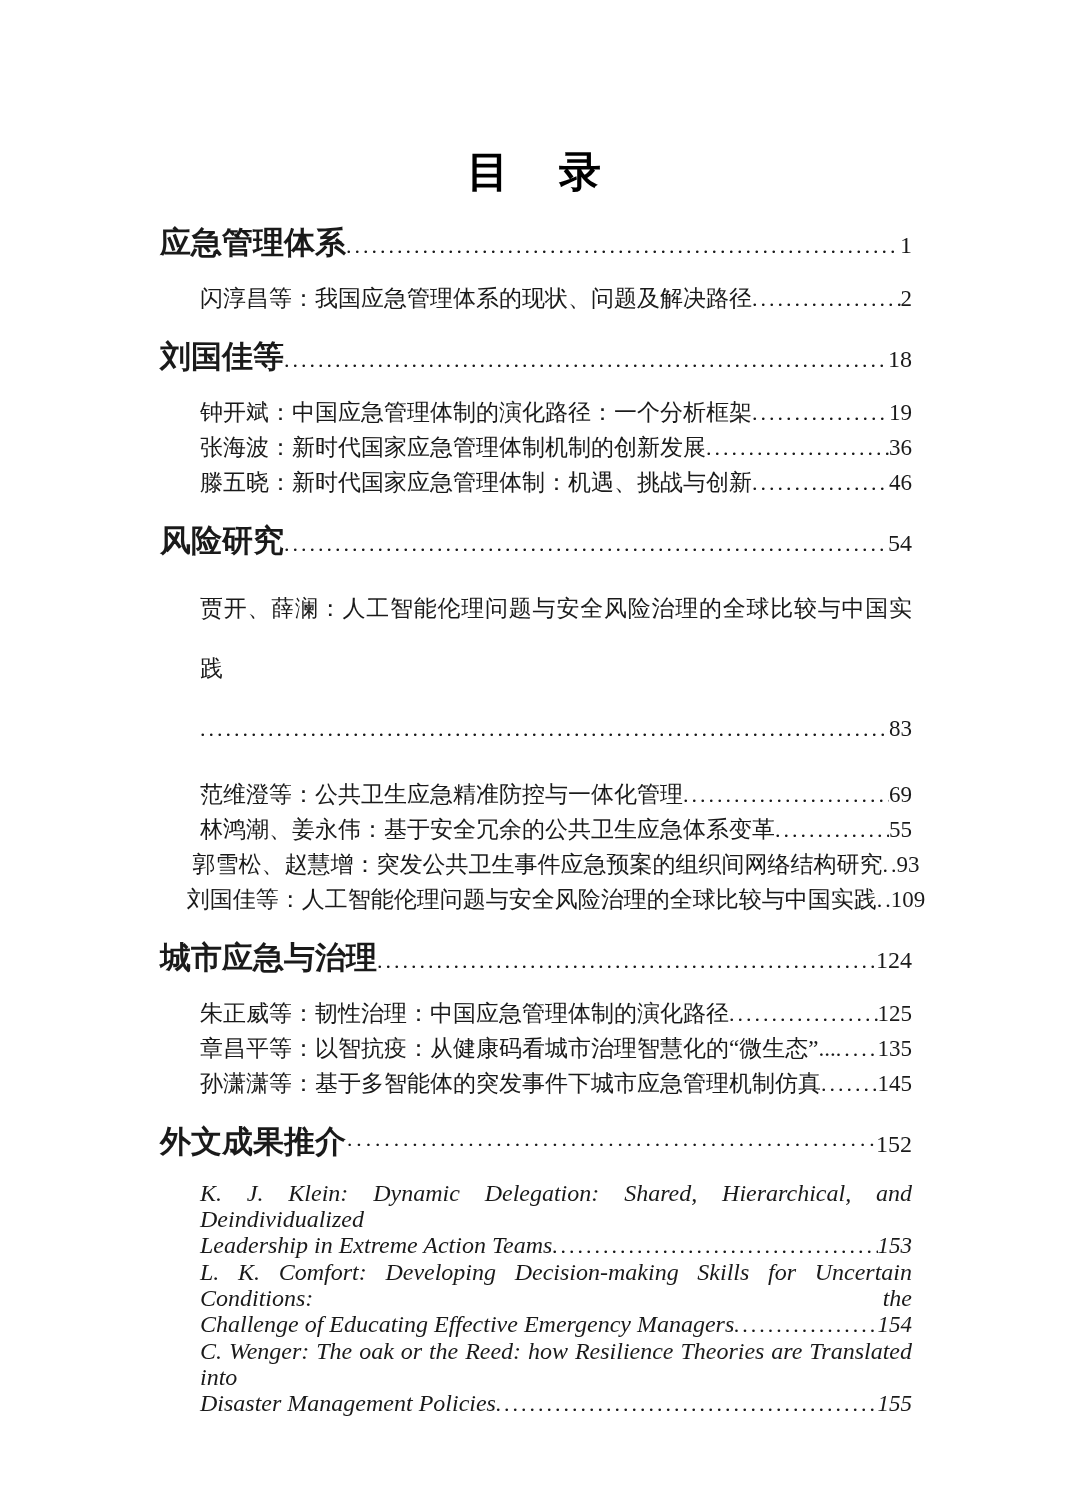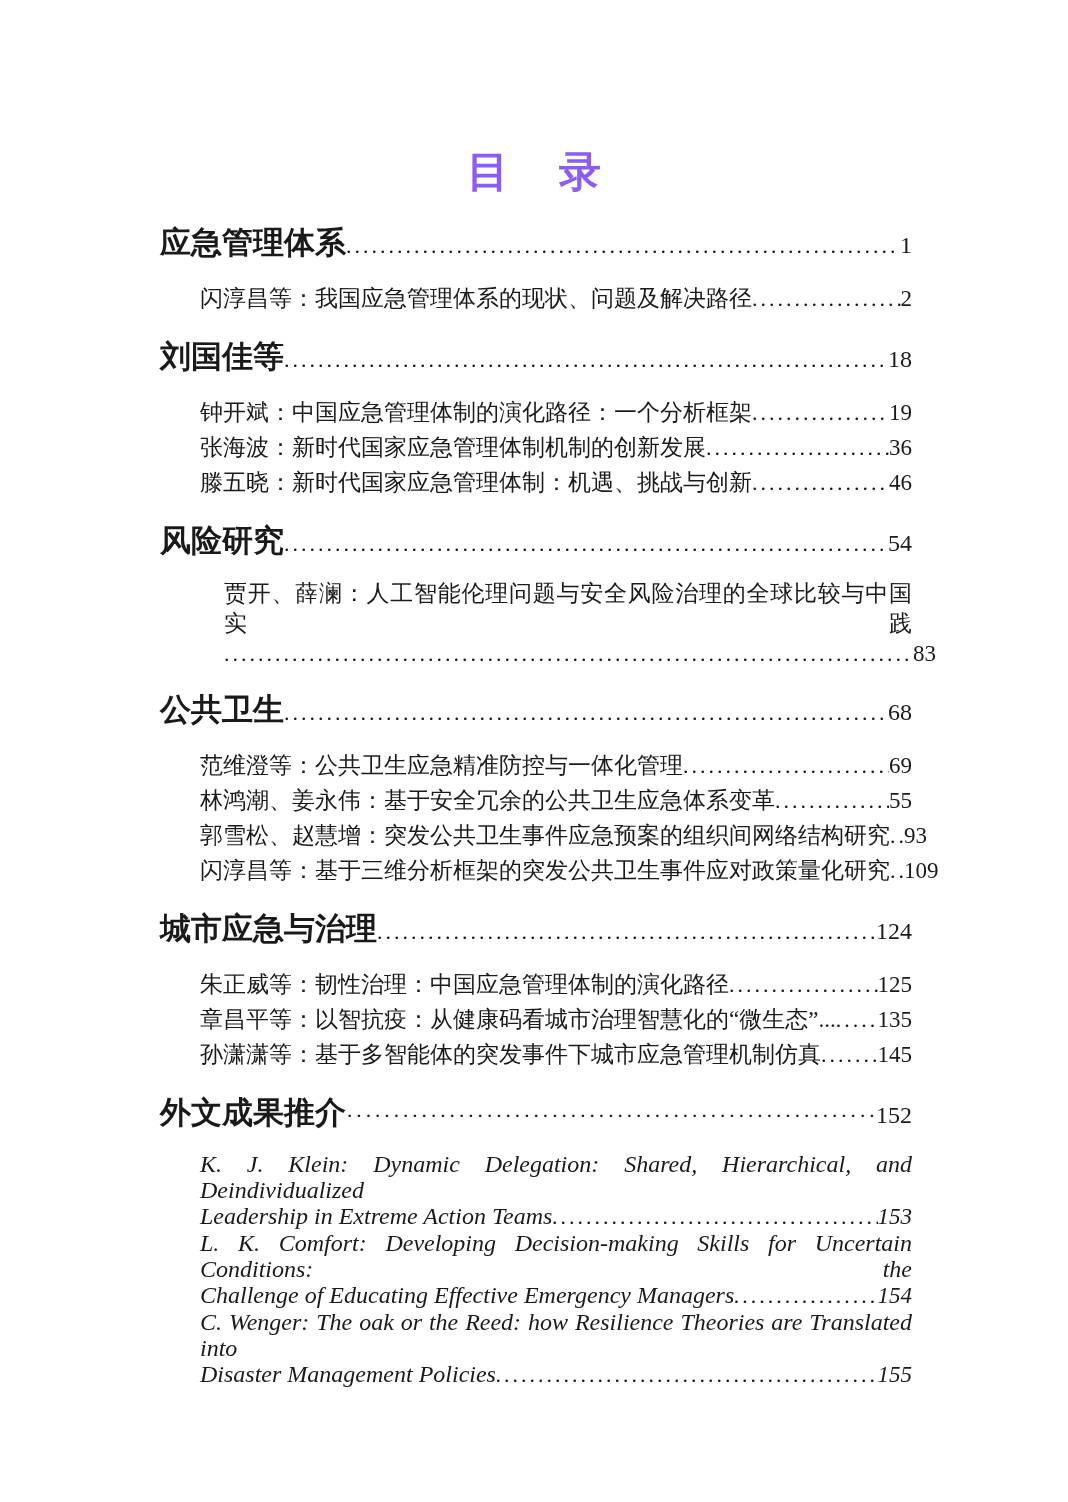--- a/index.html
+++ b/index.html
@@ -40,22 +40,23 @@
   .heading-line .h-text {
     font-family: "Liberation Sans", sans-serif;
     font-weight: 700;
     flex: 0 0 auto;
     white-space: nowrap;
   }
   .entries { padding-left: 40px; }
   .entry-line {
     font-size: 23px;
     line-height: 35px;
-  }
-  .entry.loose .entry-line { line-height: 30px; margin-left: 24px; }
+    justify-content: center;
+  }
+  .entry.loose .entry-line { line-height: 60px; }
   .entry.en .entry-line {
     font-size: 24px;
     line-height: 26px;
     font-style: italic;
   }
   .text {
     flex: 0 1 auto;
     white-space: nowrap;
   }
   .leader {
@@ -85,21 +86,21 @@
     display: block;
     text-align: justify;
     text-align-last: justify;
   }
   .justified .text { white-space: normal; }
 </style>
 </head>
 <body>
 
 <main class="page">
-  <h1 class="doc-title" style="color: #8b5cf6;">目　录</h1>
+  <h1 class="doc-title" style="color: #000000;">目　录</h1>
   <div>
       <section class="section">
         <div class="line heading-line">
           <span class="h-text">应急管理体系</span>
           <span class="leader"></span>
           <span class="page-num">1</span>
         </div>
         <div class="entries">
           <div class="entry">
             <div class="line entry-line">
@@ -151,25 +152,20 @@
             <div class="entry-line justified"><span class="text">贾开、薛澜：人工智能伦理问题与安全风险治理的全球比较与中国实践</span></div>
             <div class="line entry-line">
               <span class="text"></span>
               <span class="leader"></span>
               <span class="page-num">83</span>
             </div>
           </div>
         </div>
       </section>
       <section class="section">
-        <div class="line heading-line">
-          <span class="h-text">公共卫生</span>
-          <span class="leader"></span>
-          <span class="page-num">68</span>
-        </div>
         <div class="entries">
           <div class="entry">
             <div class="line entry-line">
               <span class="text">范维澄等：公共卫生应急精准防控与一体化管理</span>
               <span class="leader"></span>
               <span class="page-num">69</span>
             </div>
           </div>
           <div class="entry">
             <div class="line entry-line">
@@ -180,21 +176,21 @@
           </div>
           <div class="entry">
             <div class="line entry-line">
               <span class="text">郭雪松、赵慧增：突发公共卫生事件应急预案的组织间网络结构研究</span>
               <span class="leader"></span>
               <span class="page-num">93</span>
             </div>
           </div>
           <div class="entry">
             <div class="line entry-line">
-              <span class="text">闪淳昌等：基于三维分析框架的突发公共卫生事件应对政策量化研究</span>
+              <span class="text">刘国佳等：人工智能伦理问题与安全风险治理的全球比较与中国实践</span>
               <span class="leader"></span>
               <span class="page-num">109</span>
             </div>
           </div>
         </div>
       </section>
       <section class="section">
         <div class="line heading-line">
           <span class="h-text">城市应急与治理</span>
           <span class="leader"></span>

